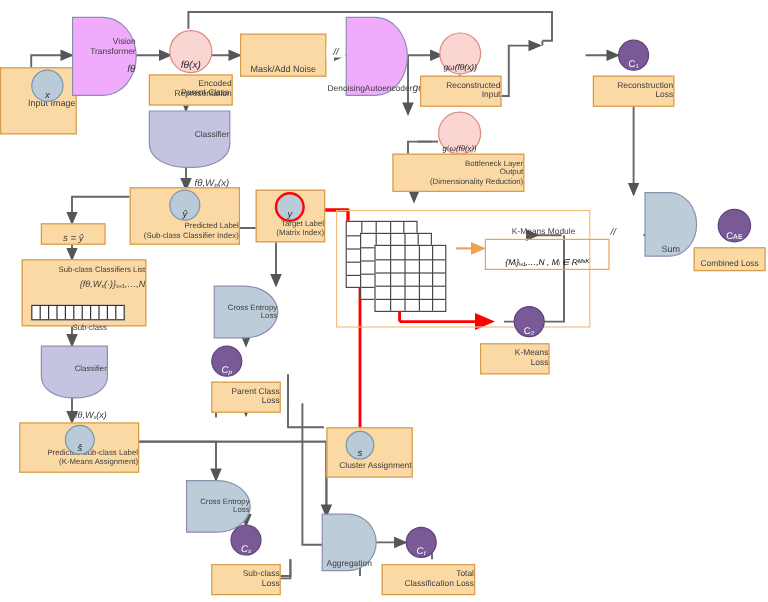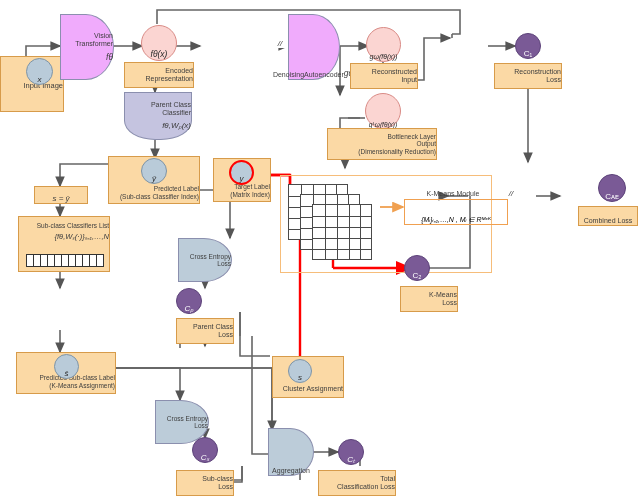--- a/index.html
+++ b/index.html
@@ -12,21 +12,21 @@
   
   .obox{background:#fbd9a5;border:1px solid #d79b4a;color:#3d3d3d;}
   
   .ogroup{background:transparent;border:1.5px solid #f6bd7a;}
   
   .dshape{border:1px solid #8b8fae;border-radius:0 52% 52% 0/0 50% 50% 0;}
   .dpurple{background:#f0abfc;color:#3d3d3d;}
   .dblue{background:#bcccd9;color:#3d3d3d;}
   
   .ushape{background:#c5c4e0;border:1px solid #8b8fae;color:#3d3d3d;
-          border-radius:0 0 46% 46%/0 0 40% 40%;}
+          border-radius:0 0 46% 46%/0 0 40% 40%;gap:27px;}
   
   .circ{border-radius:50%;}
   .cpink{background:#fbd5d2;border:1px solid #d98b86;color:#2b2b2b;}
   .cblue{background:#b9cbd9;border:1px solid #7e94a6;color:#2b2b2b;}
   .cpurple{background:#7a5a96;border:1px solid #5d437a;color:#ffffff;}
   .cred{background:#b9cbd9;border:2px solid #ff0000;color:#2b2b2b;}
   .lbl{position:absolute;color:#3d3d3d;text-align:center;}
   svg.wires{position:absolute;left:0;top:0;width:640px;height:502px;}
   .mx{position:absolute;background:#ffffff;border:1px solid #4a4a4a;}
   .mx i{position:absolute;background:#4a4a4a;display:block;}
@@ -131,20 +131,23 @@
   </div>
 
   <div class="node circ cpink" style="left:141px;top:25px;width:36px;height:36px;font-size:8.5px;font-style:italic;">
     <span>fθ(x)</span>
   </div>
   <div class="node obox" style="left:124px;top:62px;width:70px;height:26px;flex-direction:column;font-size:7px;">
     <span>Encoded</span>
     <span>Representation</span>
   </div>
 
+  <div class="node obox" style="left:200px;top:28px;width:72px;height:36px;font-size:7.5px;">
+    <span>Mask/Add Noise</span>
+  </div>
   <div class="slash" style="left:272px;top:39px;width:16px;font-size:8px;">//</div>
 
   <div class="node dshape dpurple" style="left:288px;top:14px;width:52px;height:66px;flex-direction:row;font-size:7px;">
     <span>Denoising</span>
     <span>Autoencoder</span>
     <span style="font-style:italic;font-size:8.5px;margin-top:5px;">gω</span>
   </div>
 
   <div class="node circ cpink" style="left:366px;top:27px;width:35px;height:35px;font-size:7px;font-style:italic;">
     <span>gω(fθ(x))</span>
@@ -164,20 +167,23 @@
   </div>
 
   <div class="node circ cpurple" style="left:515px;top:33px;width:26px;height:26px;font-size:8px;">
     <span>C₁</span>
   </div>
   <div class="node obox" style="left:494px;top:63px;width:68px;height:26px;flex-direction:column;font-size:7px;">
     <span>Reconstruction</span>
     <span>Loss</span>
   </div>
 
+  <div class="node dshape dblue" style="left:537px;top:160px;width:44px;height:54px;font-size:7.5px;">
+    <span>Sum</span>
+  </div>
   <div class="slash" style="left:504px;top:189px;width:14px;font-size:8px;">//</div>
   <div class="node circ cpurple" style="left:598px;top:174px;width:28px;height:28px;font-size:8px;">
     <span>Cᴀᴇ</span>
   </div>
   <div class="node obox" style="left:578px;top:206px;width:60px;height:20px;font-size:7px;">
     <span>Combined Loss</span>
   </div>
 
   <div class="node ushape" style="left:124px;top:92px;width:68px;height:48px;flex-direction:column;font-size:7px;">
     <span>Parent Class</span>
@@ -191,40 +197,45 @@
     <span>(Sub-class Classifier Index)</span>
   </div>
   <div class="node circ cblue" style="left:141px;top:158px;width:26px;height:26px;font-size:8px;font-style:italic;">
     <span>ŷ</span>
   </div>
 
   <div class="node obox" style="left:34px;top:186px;width:54px;height:18px;font-size:8px;font-style:italic;">
     <span>s = ŷ</span>
   </div>
 
-  <div class="node obox" style="left:18px;top:216px;width:92px;height:56px;flex-direction:column;
+  <div class="node obox" style="left:18px;top:216px;width:104px;height:56px;flex-direction:column;
               justify-content:flex-start;padding-top:5px;font-size:6.5px;">
     <span>Sub-class Classifiers List</span>
     <span style="font-style:italic;font-size:7.5px;margin-top:4px;">{fθ,Wₛ(·)}ₛ₌₁,…,N</span>
   </div>
   <div style="position:absolute;left:26px;top:254px;width:76px;height:11px;
               border:1px solid #333;display:flex;background:#fff;">
     <div style="flex:1;border-right:1px solid #333;"></div>
     <div style="flex:1;border-right:1px solid #333;"></div>
     <div style="flex:1;border-right:1px solid #333;"></div>
     <div style="flex:1;border-right:1px solid #333;"></div>
     <div style="flex:1;border-right:1px solid #333;"></div>
     <div style="flex:1;border-right:1px solid #333;"></div>
     <div style="flex:1;border-right:1px solid #333;"></div>
     <div style="flex:1;border-right:1px solid #333;"></div>
     <div style="flex:1;border-right:1px solid #333;"></div>
     <div style="flex:1;border-right:1px solid #333;"></div>
     <div style="flex:1;"></div>
   </div>
 
+  <div class="node ushape" style="left:34px;top:288px;width:56px;height:44px;flex-direction:column;font-size:6.5px;">
+    <span>Sub-class</span>
+    <span>Classifier</span>
+    <span style="font-style:italic;font-size:7.5px;margin-top:3px;">fθ,Wₛ(x)</span>
+  </div>
 
   <div class="node obox" style="left:16px;top:352px;width:100px;height:42px;flex-direction:column;
               justify-content:flex-end;padding-bottom:4px;font-size:6.5px;">
     <span>Predicted Sub-class Label</span>
     <span>(K-Means Assignment)</span>
   </div>
   <div class="node circ cblue" style="left:54px;top:354px;width:25px;height:25px;font-size:8px;font-style:italic;">
     <span>ŝ</span>
   </div>
 
@@ -269,21 +280,21 @@
     <i style="left:36px;top:0;width:1px;height:54px;"></i>
     <i style="left:47px;top:0;width:1px;height:54px;"></i>
   </div>
 
   <div class="lbl" style="left:398px;top:190px;width:110px;font-size:7px;">K-Means Module</div>
   <div class="node" style="left:404px;top:199px;width:104px;height:26px;border:1px solid #f0a050;
               background:transparent;font-size:7px;font-style:italic;">
     <span>{Mᵢ}ᵢ₌₁,…,N , Mᵢ ∈ Rᴹˣᴷ</span>
   </div>
 
-  <div class="node circ cpurple" style="left:404px;top:255px;width:26px;height:26px;font-size:8px;">
+  <div class="node circ cpurple" style="left:428px;top:255px;width:26px;height:26px;font-size:8px;">
     <span>C₂</span>
   </div>
   <div class="node obox" style="left:400px;top:286px;width:58px;height:26px;flex-direction:column;font-size:7px;">
     <span>K-Means</span>
     <span>Loss</span>
   </div>
 
   <div class="node obox" style="left:272px;top:356px;width:72px;height:42px;flex-direction:column;
               justify-content:flex-end;padding-bottom:4px;font-size:7px;">
     <span>Cluster Assignment</span>

